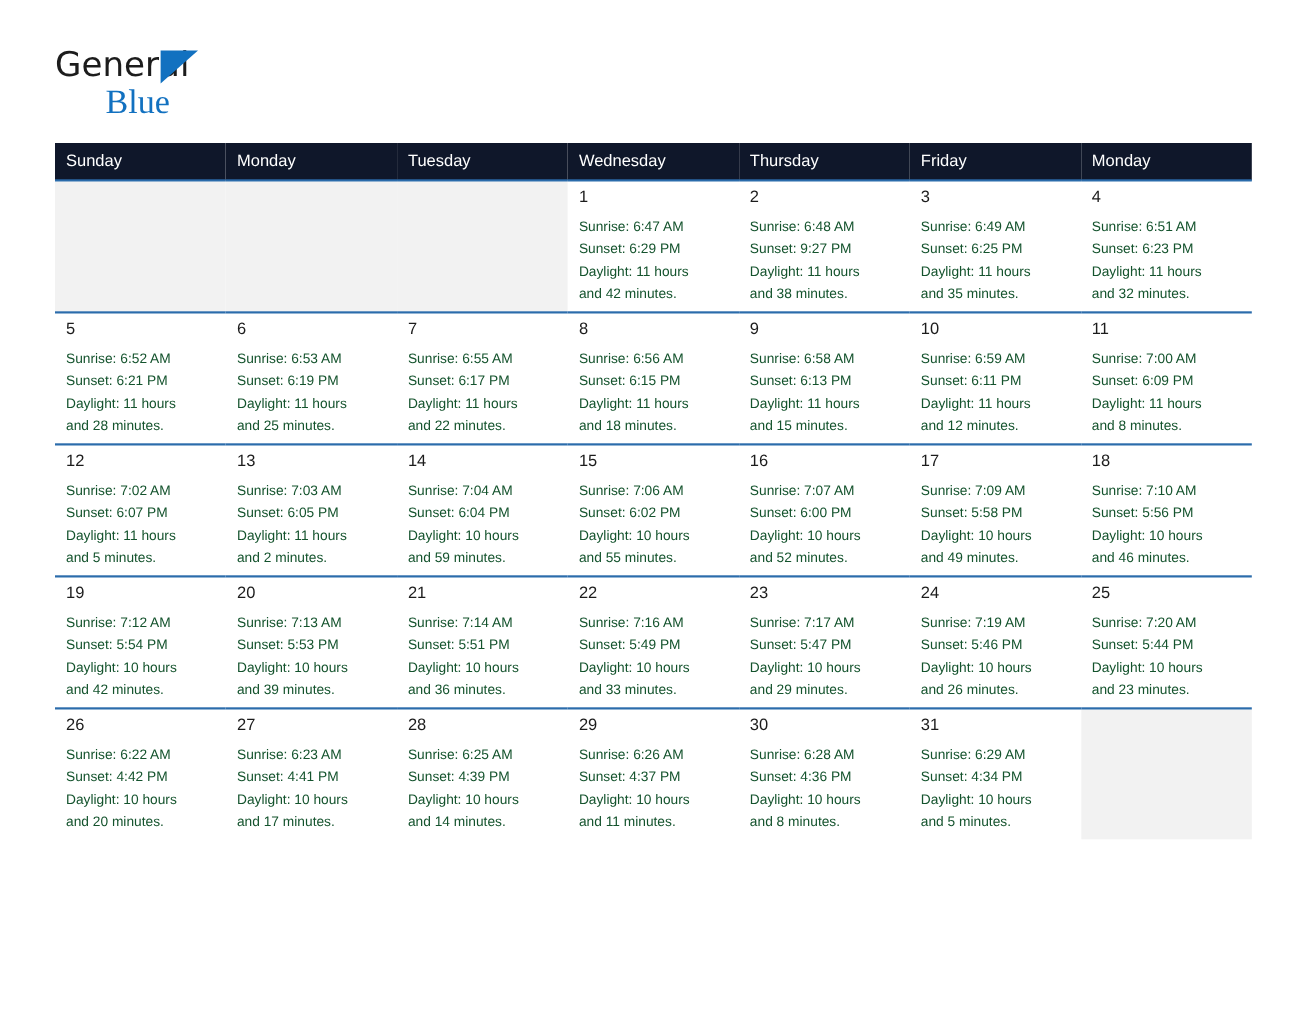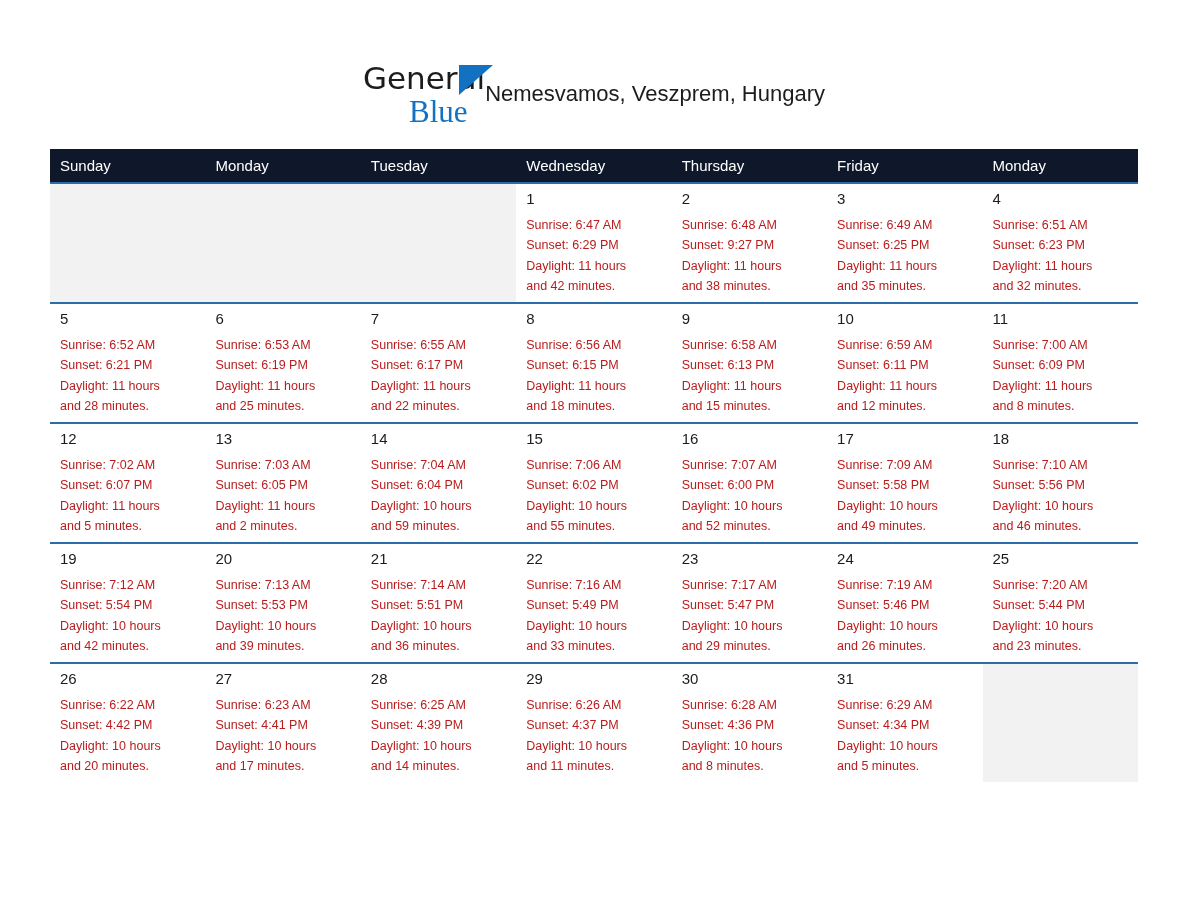--- a/index.html
+++ b/index.html
@@ -18,22 +18,22 @@
     position: relative;
     width: 1188px;
     height: 918px;
     box-sizing: border-box;
     padding: 0 50px;
   }
   
   .header {
     display: flex;
     align-items: flex-start;
-    justify-content: center;
-    padding-top: 63px;
+    justify-content: flex-start;
+    padding-top: 44px;
   }
   .logo {
     position: relative;
     line-height: 1;
     user-select: none;
   }
   .logo-row1 {
     font-size: 31px;
     color: #1c1c1c;
     letter-spacing: 0px;
@@ -109,37 +109,36 @@
   }
   .daynum {
     font-size: 15px;
     color: #1c1c1c;
     line-height: 1;
     margin-bottom: 9px;
   }
   .info {
     font-size: 12.5px;
     line-height: 1.62;
-    color: #b91c1c;
+    color: #14532d;
   }
   .info div { white-space: nowrap; }
 </style>
 </head>
 <body>
 
 <div class="page">
 
   <div class="header">
     <div class="logo">
       <div class="logo-row1">General</div>
       <div class="logo-triangle"></div>
       <div class="logo-row2">Blue</div>
     </div>
     <div class="title-block">
-      <div class="location">Nemesvamos, Veszprem, Hungary</div>
     </div>
   </div>
 
   <table class="calendar">
     <thead>
       <tr>
         <th>Sunday</th>
         <th>Monday</th>
         <th>Tuesday</th>
         <th>Wednesday</th>

